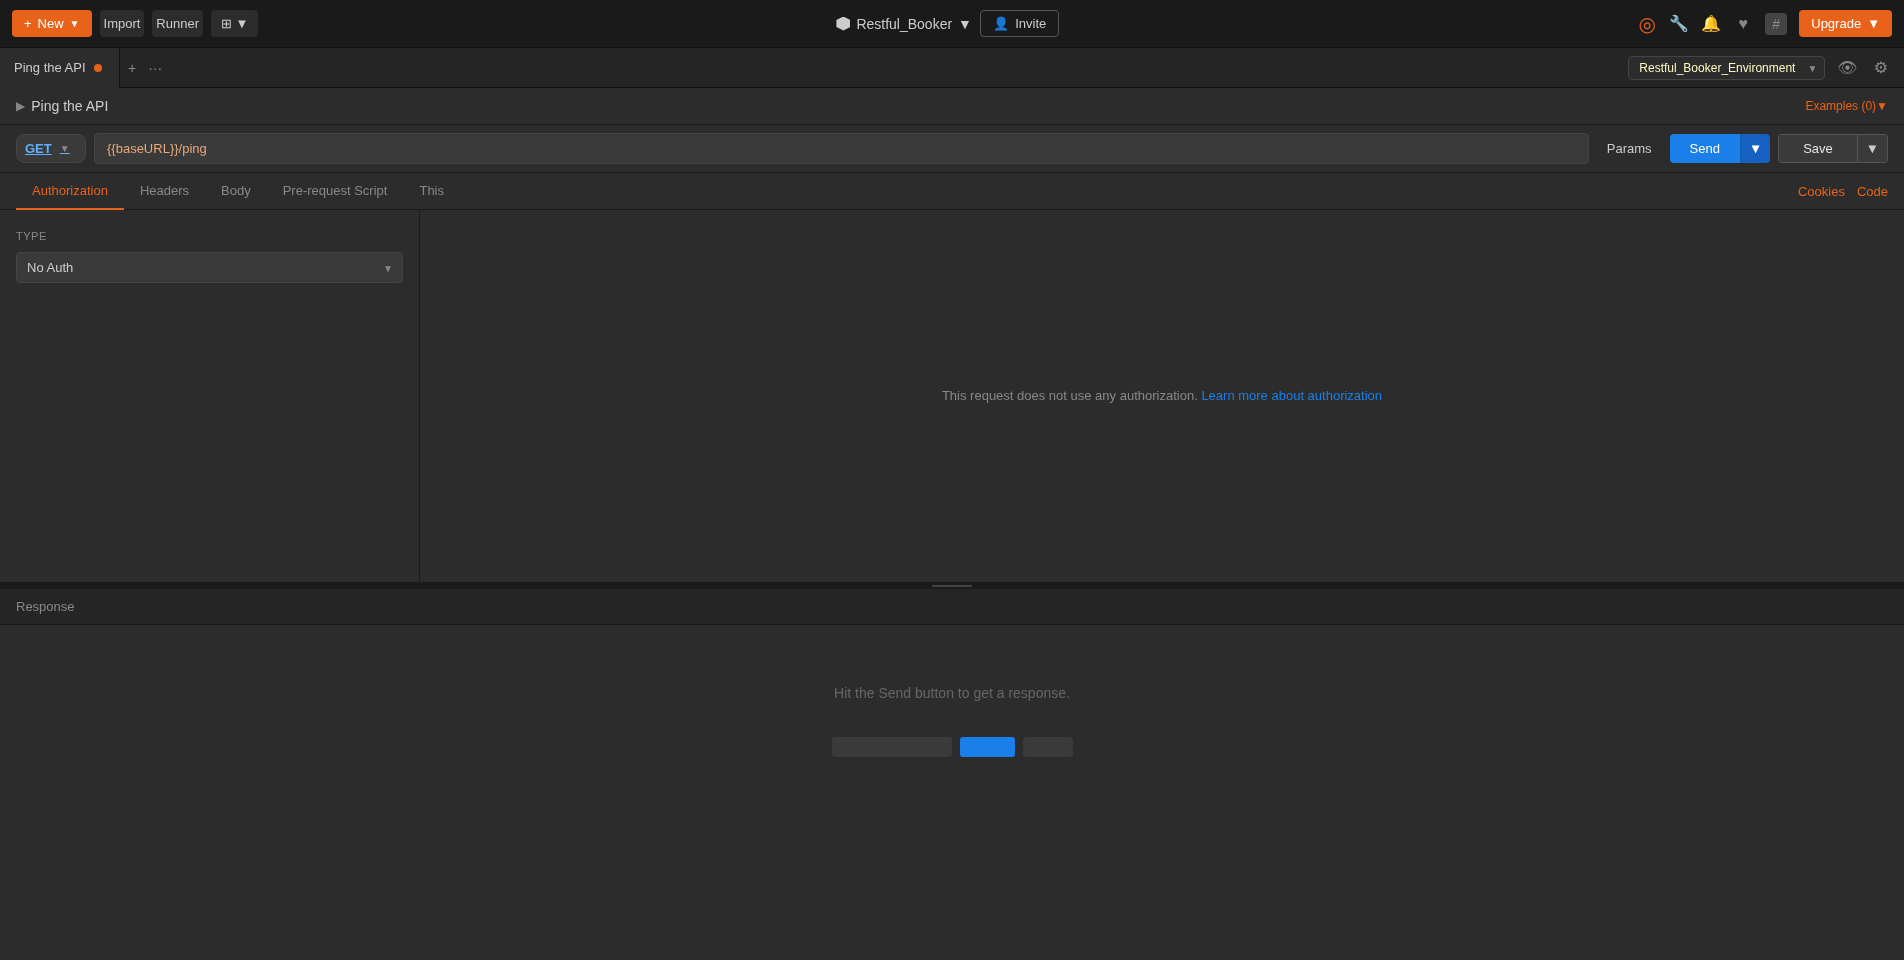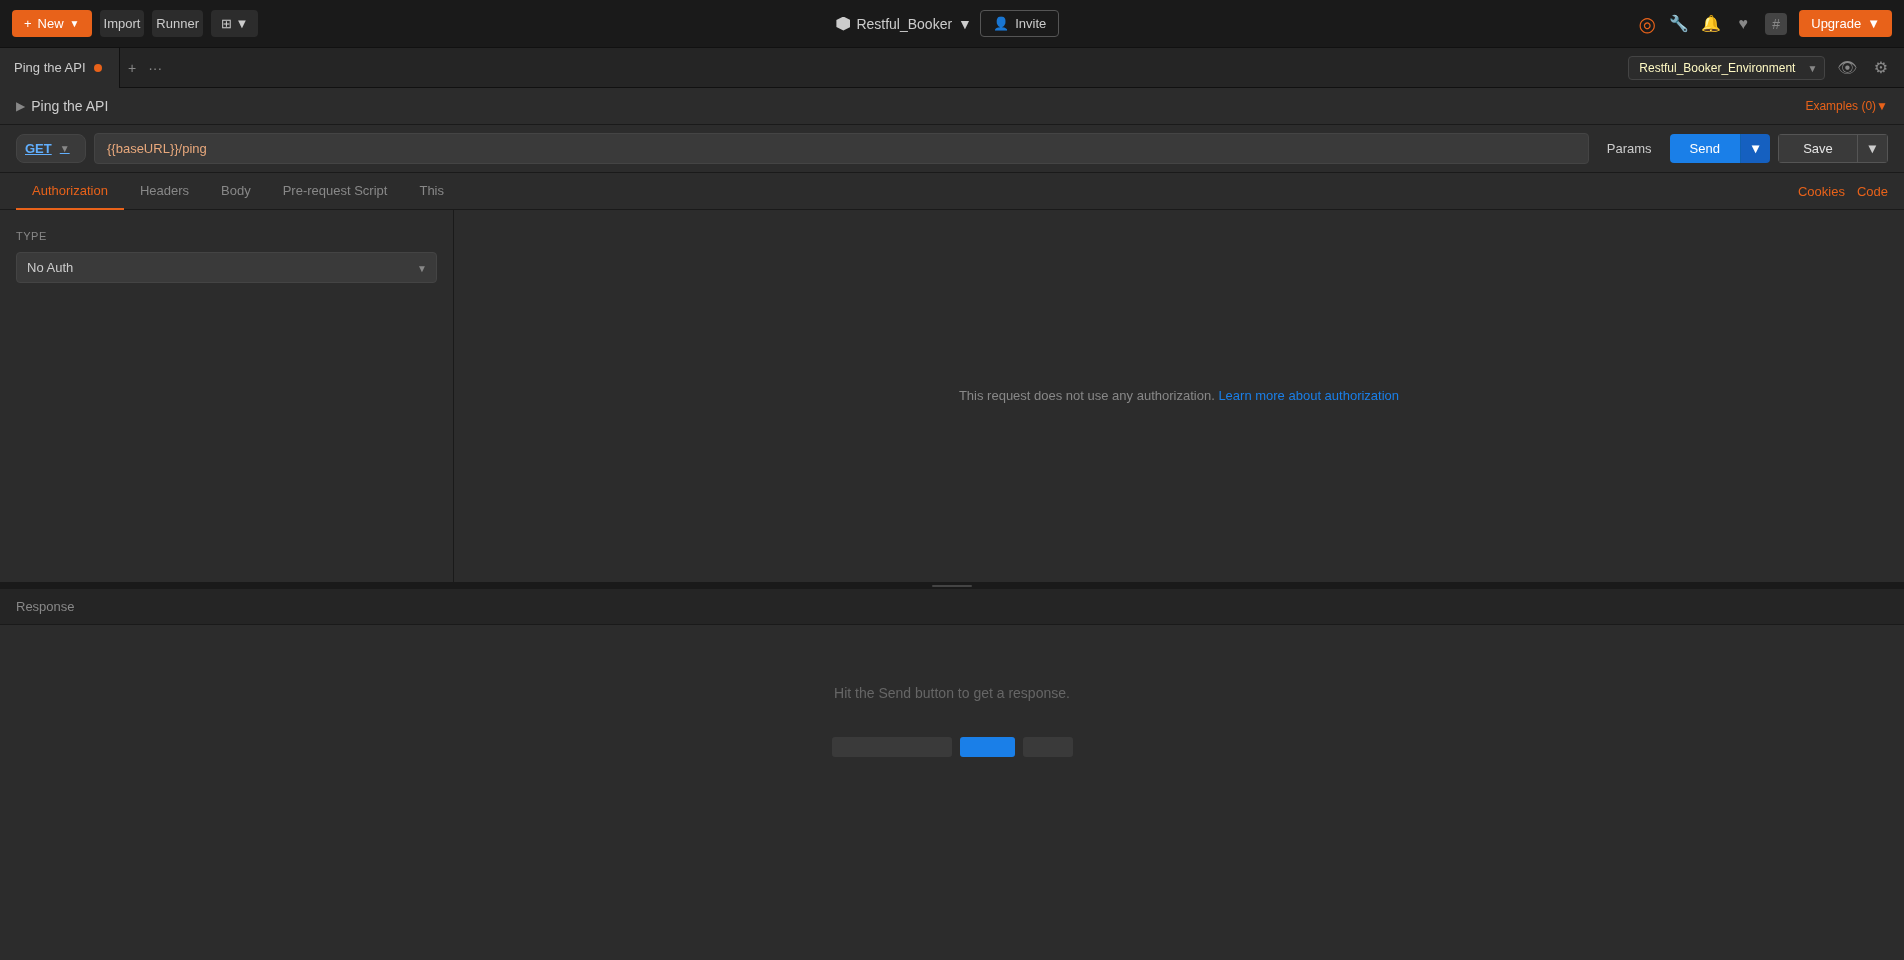--- a/index.html
+++ b/index.html
@@ -352,21 +352,21 @@
     }
 
     
     .auth-panel {
       display: flex;
       flex: 1;
       border-bottom: 1px solid #1a1a1a;
       min-height: 120px;
     }
     .auth-left {
-      width: 454px;
+      width: 420px;
       padding: 20px 16px;
       border-right: 1px solid #1a1a1a;
     }
     .auth-label {
       font-size: 11px;
       color: #888;
       text-transform: uppercase;
       letter-spacing: 0.5px;
       margin-bottom: 10px;
     }

